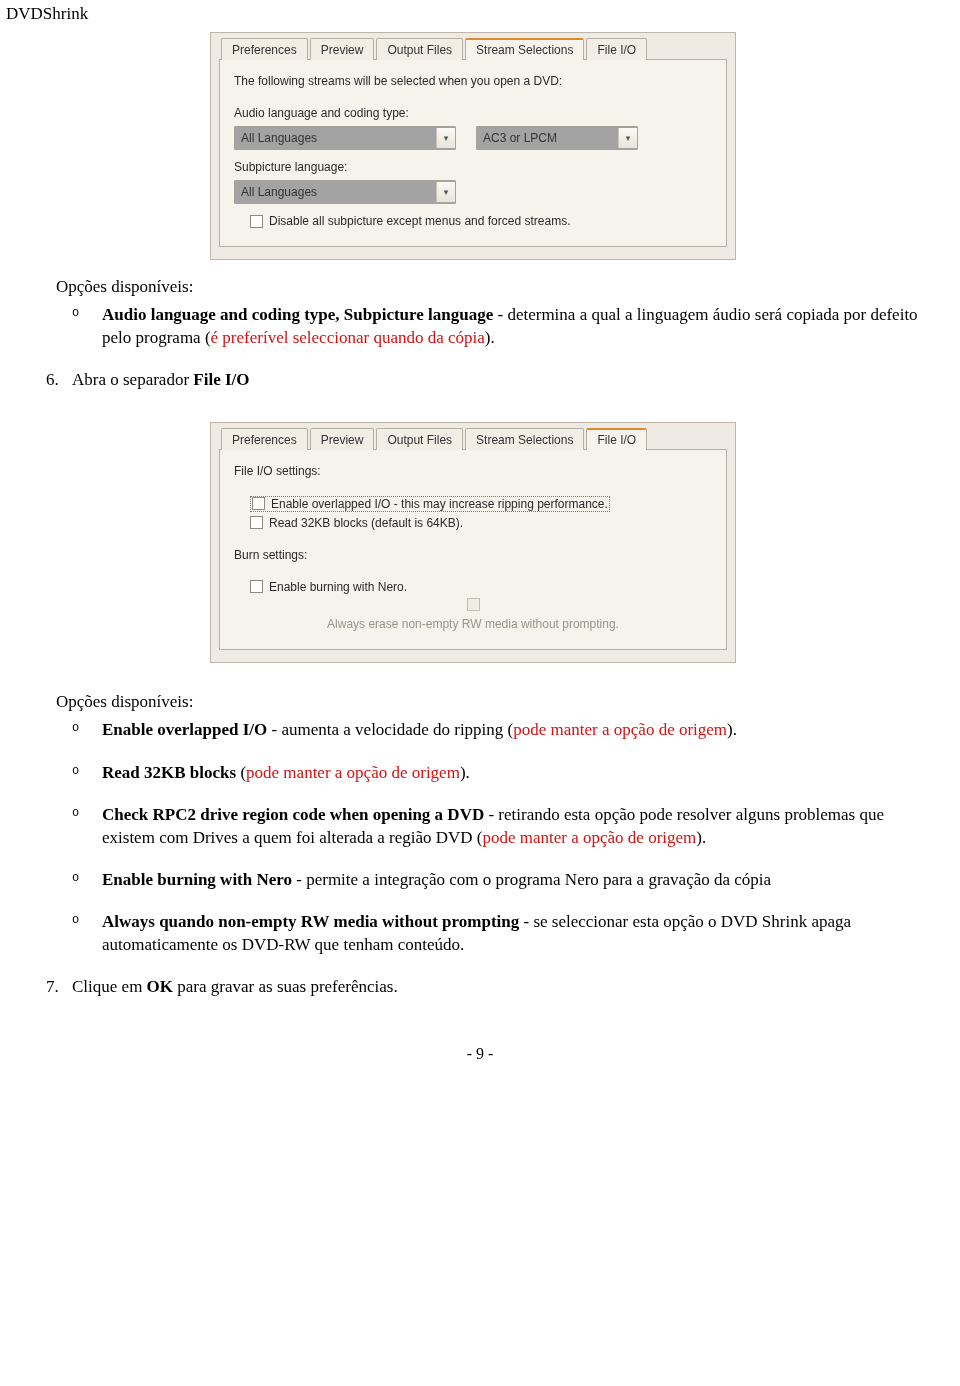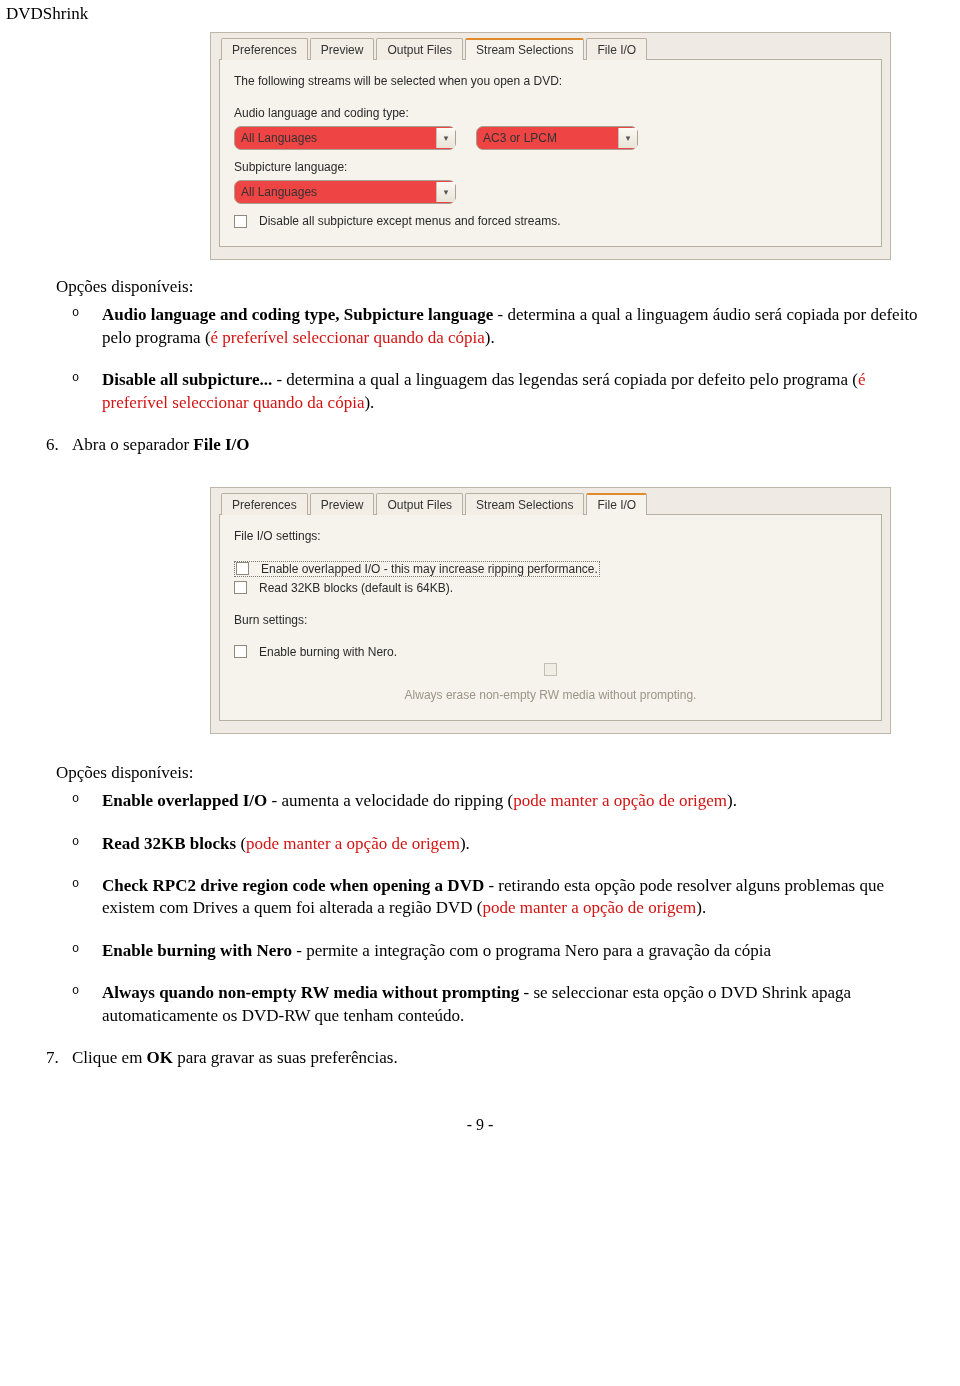--- a/index.html
+++ b/index.html
@@ -10,21 +10,21 @@
     font-size: 16px;
     color: #000;
     width: 960px;
   }
   .page-title {
     font-size: 17px;
     padding: 4px 22px 2px 6px;
   }
   .dialog {
     margin: 6px 0 16px 210px;
-    width: 681px;
+    width: 526px;
     background: #efebe4;
     border: 1px solid #bdb6a9;
     font-family: Tahoma, Verdana, sans-serif;
     font-size: 12px;
     color: #2a2a2a;
     box-sizing: border-box;
     padding: 4px 8px 12px 8px;
   }
   .dialog2 {
     margin: 6px 0 28px 210px;
@@ -63,26 +63,26 @@
     margin: 4px 0 6px 0;
   }
   .row {
     display: flex;
     gap: 20px;
     margin-bottom: 10px;
   }
   .combo {
     display: flex;
     align-items: center;
-    background: #ef4444;
+    background: #a3a3a3;
     border: 1px solid #a8a294;
     height: 22px;
     width: 220px;
     position: relative;
-    border-radius: 7px;
+    border-radius: 1px;
   }
   .combo .val {
     padding: 0 6px;
     flex: 1;
     white-space: nowrap;
     overflow: hidden;
     font-size: 12px;
     color: #333;
   }
   .combo .arrow {
@@ -93,22 +93,22 @@
     display: flex;
     align-items: center;
     justify-content: center;
     color: #555;
     font-size: 9px;
   }
   .combo.narrow { width: 160px; }
   .chk-row {
     display: flex;
     align-items: center;
-    gap: 12px;
-    margin: 4px 0;
+    gap: 6px;
+    margin: 4px 16px;
   }
   .chk-row.dotted {
     outline: 1px dotted #7a766c;
     outline-offset: -1px;
     padding: 1px 2px;
     width: fit-content;
   }
   .chbox {
     width: 13px;
     height: 13px;
@@ -215,23 +215,20 @@
     </div>
   </div>
 </div>
 
 <div class="content">
   <div>Opções disponíveis:</div>
   <ul class="bullet-o">
     <li>
       <b>Audio language and coding type, Subpicture language</b><span> - determina a qual a linguagem áudio será copiada por defeito pelo programa (</span><span class="red">é preferível seleccionar quando da cópia</span><span>).</span>
     </li>
-    <li>
-      <b>Disable all subpicture...</b><span> - determina a qual a linguagem das legendas será copiada por defeito pelo programa (</span><span class="red">é preferível seleccionar quando da cópia</span><span>).</span>
-    </li>
   </ul>
 
   <div class="ord-item">
     <span class="num">6.</span>
     <span>Abra o separador </span><b>File I/O</b>
   </div>
 </div>
 
 <div class="dialog dialog2">
   <div class="tabbar">

